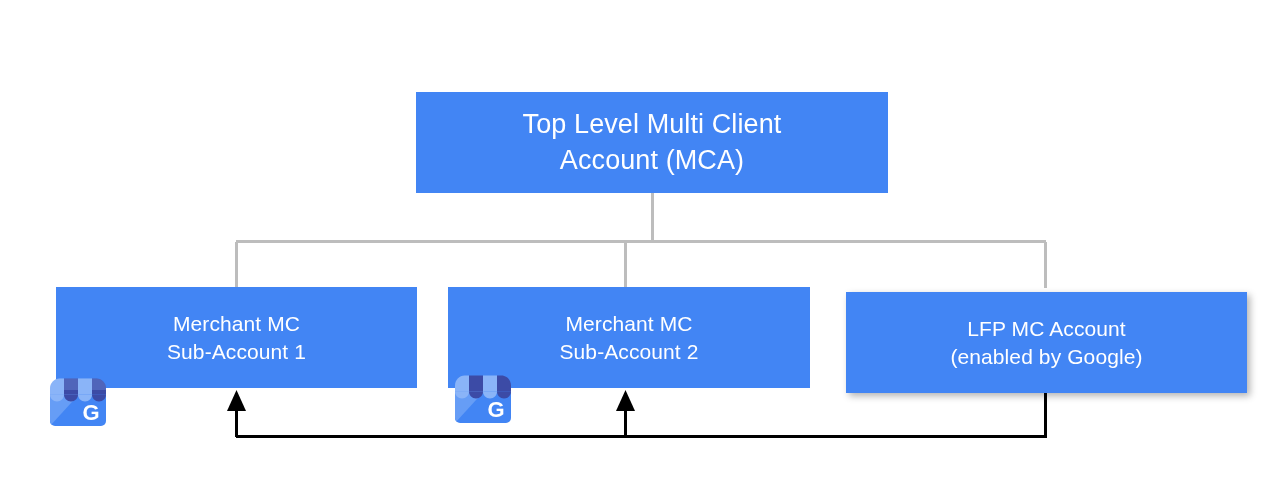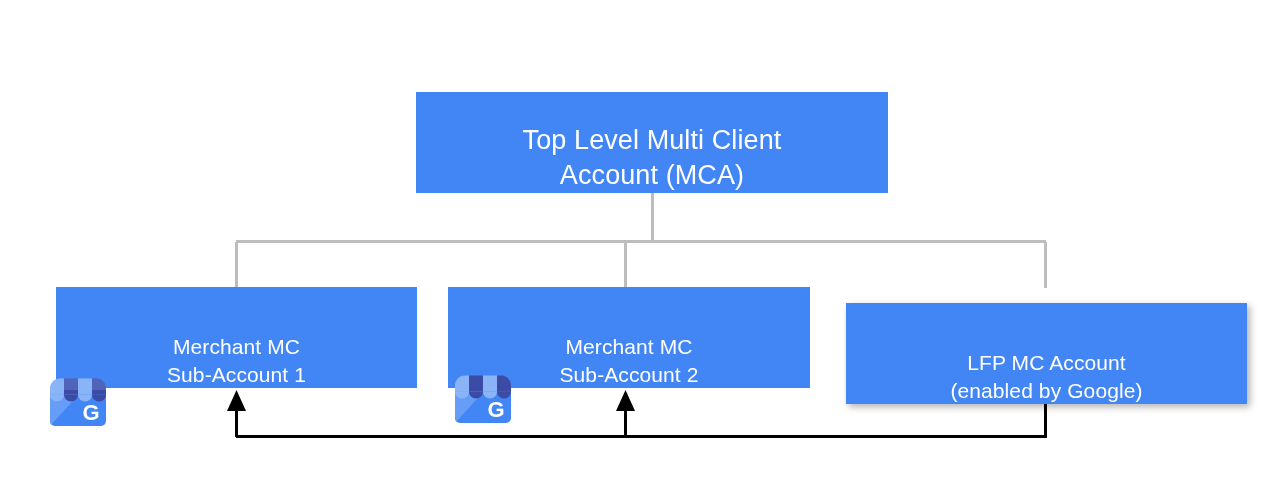--- a/index.html
+++ b/index.html
@@ -23,21 +23,21 @@
     top: 0;
     width: 1286px;
     height: 501px;
     pointer-events: none;
   }
   .node-box {
     position: absolute;
     background: #4285f4;
     color: #ffffff;
     display: flex;
-    align-items: flex-end;
+    align-items: center;
     justify-content: center;
     text-align: center;
     box-sizing: border-box;
     line-height: 1.30;
     letter-spacing: 0.1px;
   }
   .node-label {
     width: 100%;
     white-space: pre-line;
   }
@@ -57,21 +57,21 @@
   }
   #node-sub2 {
     left: 448px;
     top: 287px;
     width: 362px;
     height: 101px;
     font-size: 21px;
   }
   #node-lfp {
     left: 846px;
-    top: 303px;
+    top: 292px;
     width: 401px;
     height: 101px;
     font-size: 21px;
     box-shadow: 3px 3px 7px rgba(0,0,0,0.30);
   }
   .gbp-icon {
     position: absolute;
     width: 72px;
     height: 72px;
   }

